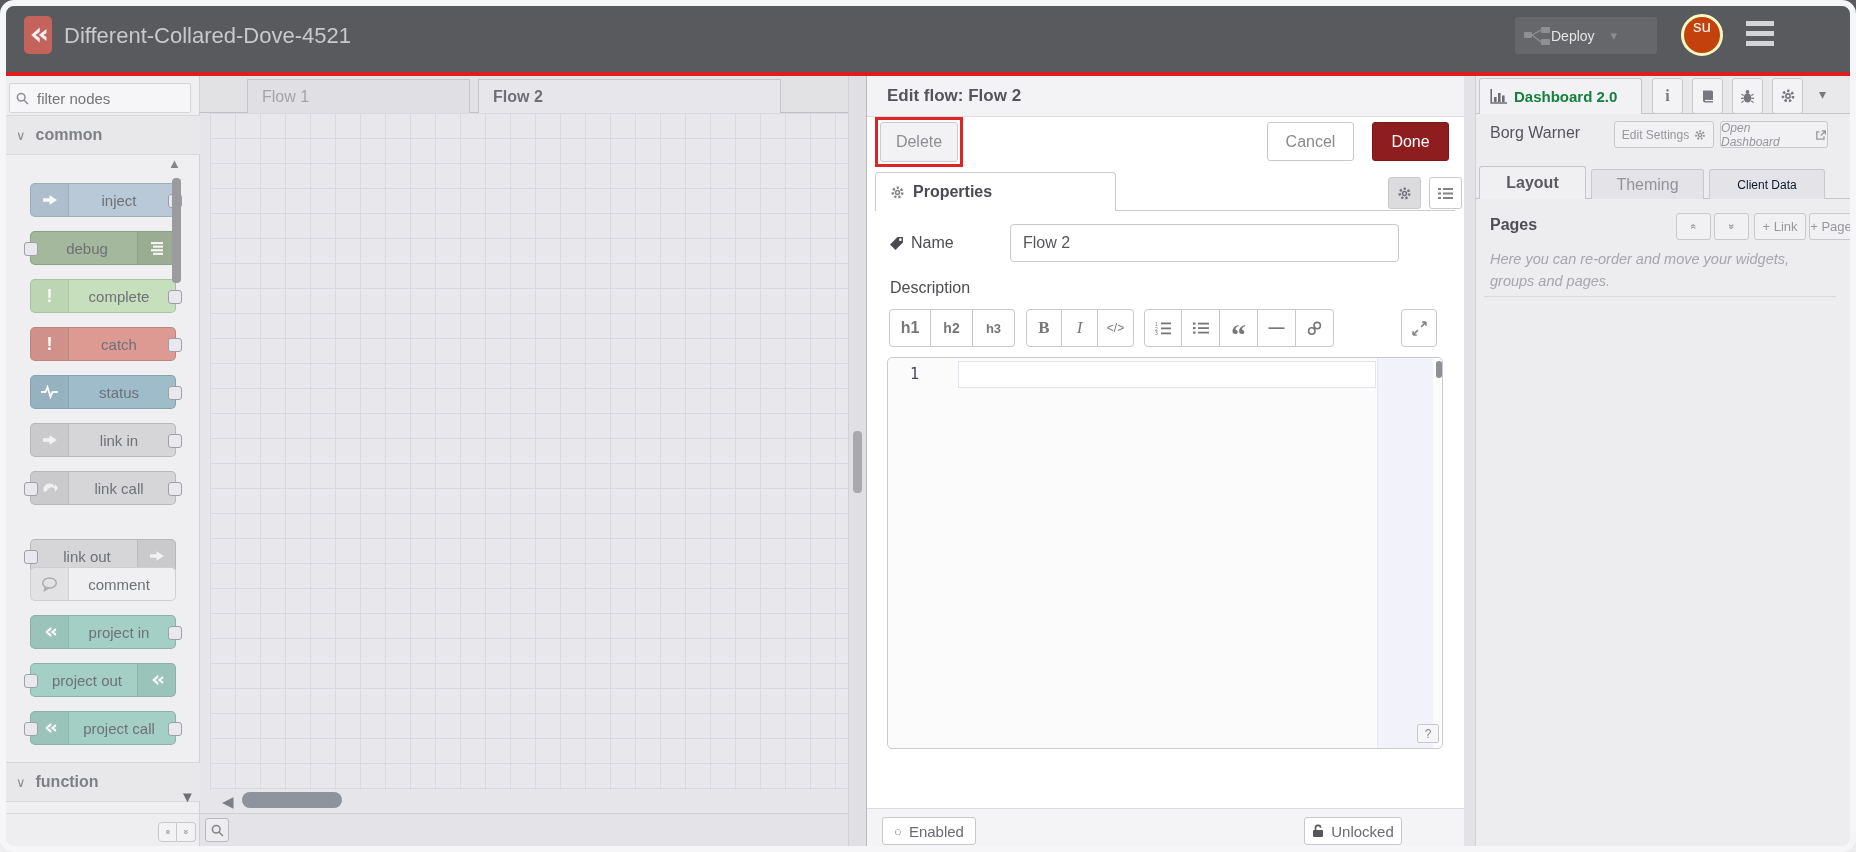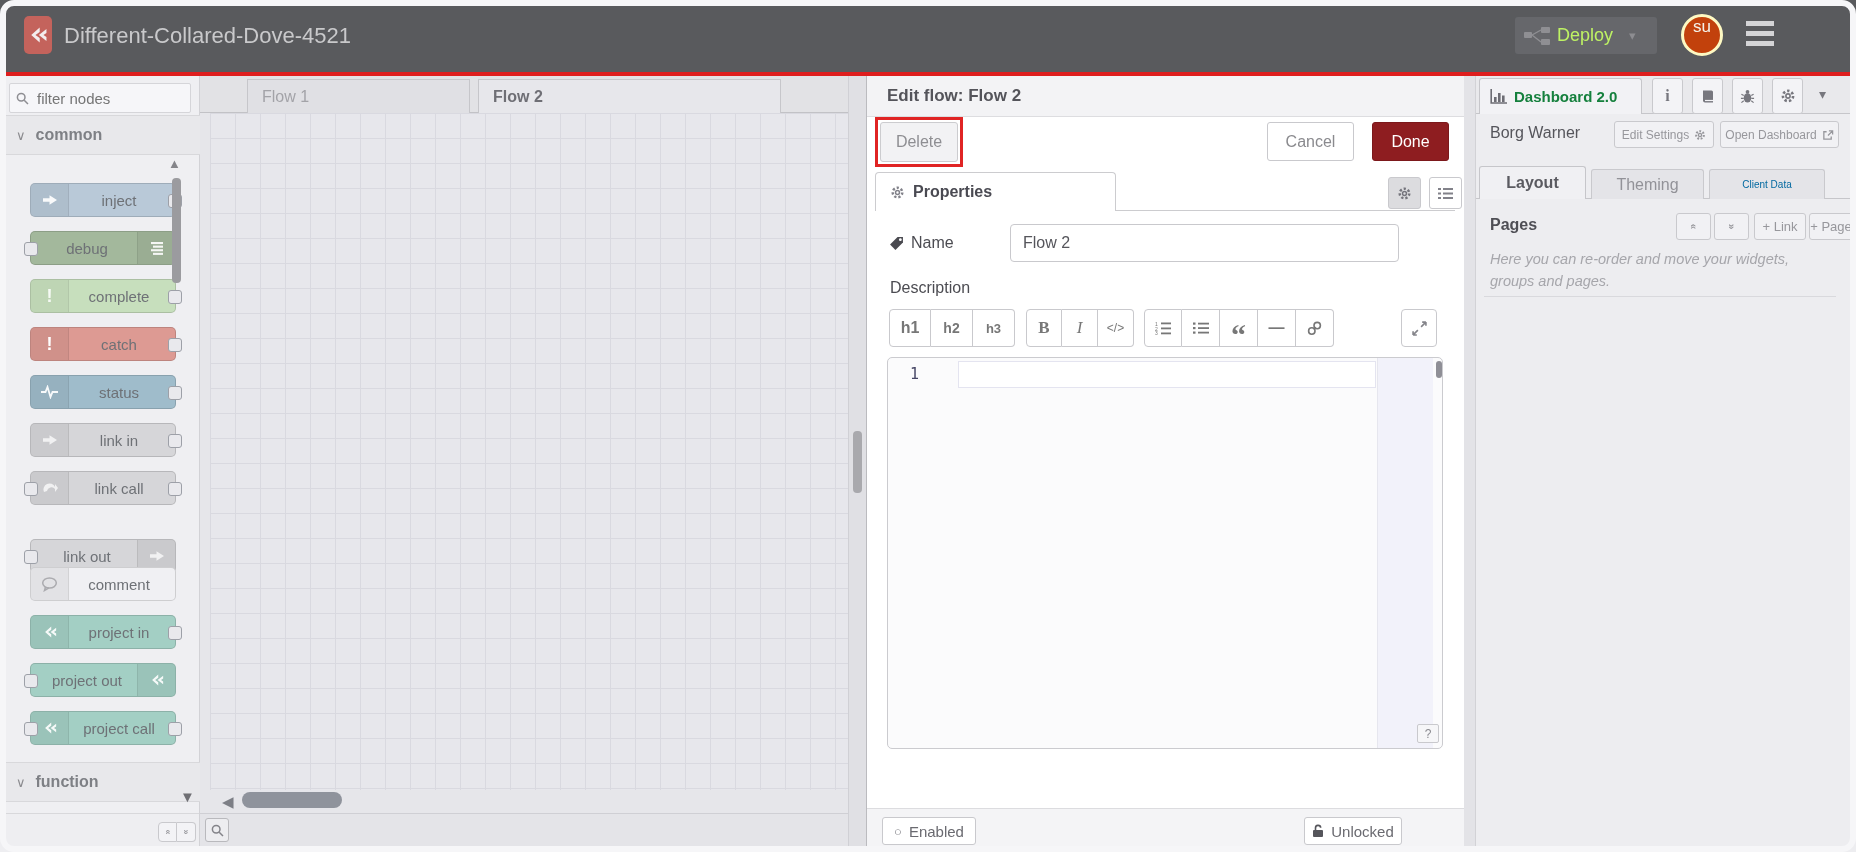--- a/index.html
+++ b/index.html
@@ -48,21 +48,21 @@
   </div>
   <div class="abs" style="left:64px;top:23px;font-size:22px;color:#c9c9cb;">Different-Collared-Dove-4521</div>
 
   <div class="abs flex" style="left:1515px;top:17px;width:142px;height:37px;background:#66676b;border-radius:3px;padding:0 8px;">
     <svg width="28" height="22" viewBox="0 0 28 22">
       <rect x="1" y="7" width="8" height="6" rx="1" fill="#8f8f93"></rect>
       <rect x="18" y="2" width="9" height="6" rx="1" fill="#8f8f93"></rect>
       <rect x="18" y="14" width="9" height="6" rx="1" fill="#8f8f93"></rect>
       <path d="M9 10 L18 5 M9 10 L18 17" stroke="#8f8f93" stroke-width="1.4" fill="none"></path>
     </svg>
-    <span style="color:#bef264;font-size:18px;margin-left:6px;">Deploy</span>
+    <span style="color:#e5e5e5;font-size:14px;">Deploy</span>
     <span style="color:#8d8d91;font-size:13px;margin-left:16px;">▾</span>
   </div>
 
   <div class="abs" style="left:1681px;top:14px;width:42px;height:42px;border-radius:50%;background:#c2410c;
               border:3px solid #fef9c3;display:flex;align-items:flex-start;justify-content:center;">
     <span style="color:#f4f2ea;font-size:17px;">su</span>
   </div>
 
   <div class="abs" style="left:1746px;top:21px;width:28px;height:30px;">
     <div style="width:28px;height:5px;background:#d4d4d6;margin-bottom:5px;"></div>
@@ -436,40 +436,40 @@
   <div class="abs" style="left:355px;top:10px;color:#77777e;font-size:14px;">▾</div>
 
   <div class="abs" style="left:26px;top:48px;font-size:16px;color:#55555b;">Borg Warner</div>
   <div class="abs sbtn" style="left:150px;top:45px;width:100px;height:27px;font-size:12px;">
     <span>Edit Settings</span>
     <svg width="12" height="12" viewBox="0 0 16 16">
       <circle cx="8" cy="8" r="2.1" fill="none" stroke="#97979c" stroke-width="1.8"></circle>
       <circle cx="8" cy="8" r="5.1" fill="none" stroke="#97979c" stroke-width="2.8" stroke-dasharray="2.4 2.1"></circle>
     </svg>
   </div>
-  <div class="abs sbtn" style="left:256px;top:45px;width:119px;height:27px;font-size:12px;">
+  <div class="abs sbtn" style="left:256px;top:45px;width:108px;height:27px;font-size:12px;font-style:italic;">
     <span>Open Dashboard</span>
     <svg width="12" height="12" viewBox="0 0 13 13">
       <path d="M5 3 H2 V11 H10 V8" fill="none" stroke="#97979c" stroke-width="1.4"></path>
       <path d="M7.5 2 H11.5 V6 M11.5 2 L6.5 7" stroke="#97979c" fill="none" stroke-width="1.4"></path>
     </svg>
   </div>
 
   <div class="abs" style="left:12px;top:122px;width:380px;height:1px;background:#c6c6ca;"></div>
   <div class="abs flex" style="left:15px;top:90px;width:107px;height:33px;background:#f0f0f3;border:1px solid #c6c6ca;
               border-bottom:none;border-radius:3px 3px 0 0;justify-content:center;">
     <span style="font-weight:bold;font-size:16px;color:#5a5a60;">Layout</span>
   </div>
   <div class="abs flex" style="left:127px;top:93px;width:113px;height:30px;background:#e4e4e8;border:1px solid #c9c9cd;
               border-bottom:none;border-radius:3px 3px 0 0;justify-content:center;">
     <span style="font-size:16px;color:#929298;">Theming</span>
   </div>
   <div class="abs flex" style="left:245px;top:93px;width:116px;height:30px;background:#e4e4e8;border:1px solid #c9c9cd;
               border-bottom:none;border-radius:3px 3px 0 0;justify-content:center;">
-    <span style="font-size:10px;color:#0369a1;">Client Data</span>
+    <span style="font-size:12px;color:#0f172a;">Client Data</span>
   </div>
 
   <div class="abs" style="left:26px;top:140px;font-weight:bold;font-size:16px;color:#4f4f55;">Pages</div>
   <div class="abs sbtn" style="left:212px;top:137px;width:35px;height:27px;font-size:10px;">
     <span class="rot90">«</span>
   </div>
   <div class="abs sbtn" style="left:250px;top:137px;width:35px;height:27px;font-size:10px;">
     <span class="rot90">»</span>
   </div>
   <div class="abs sbtn" style="left:290px;top:137px;width:52px;height:27px;font-size:13px;">

